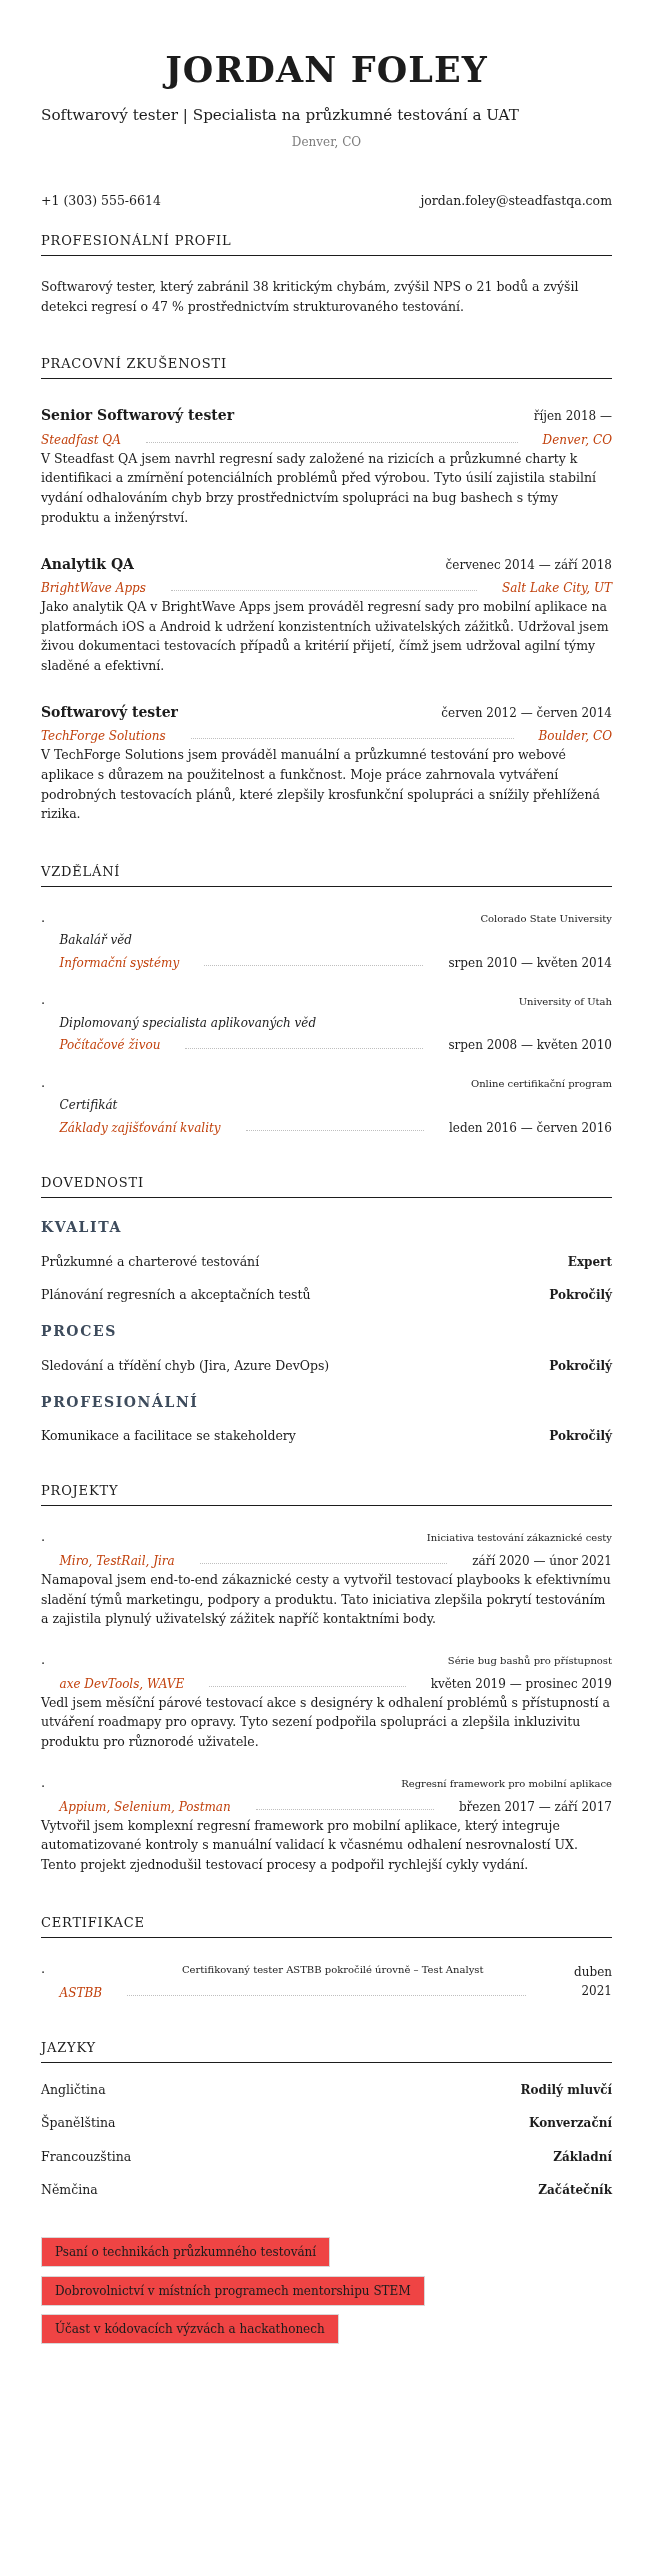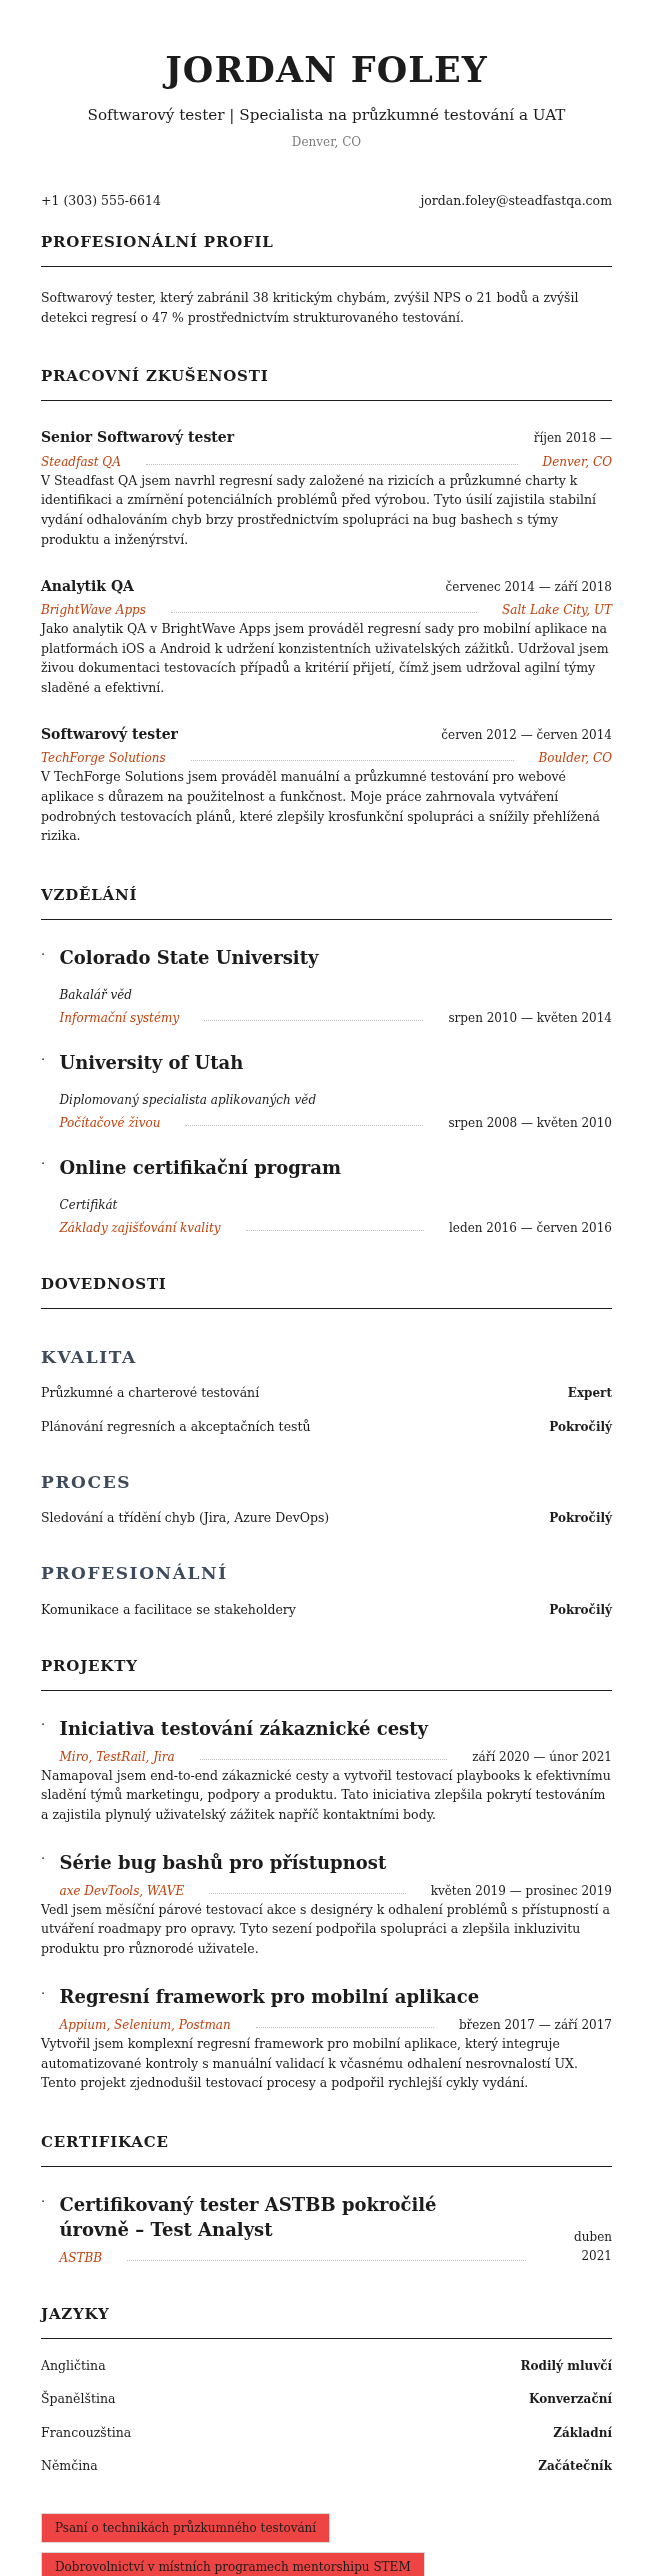--- a/index.html
+++ b/index.html
@@ -14,33 +14,33 @@
   .page { padding: 30.5px 41px 82px; }
 
   
   .name {
     text-align: center;
     font-size: 35px;
     font-weight: bold;
     letter-spacing: 1.1px;
     margin-top: 18.5px;
   }
-  .subtitle { text-align: center; font-size: 15.2px; margin-top: 16.3px; }
+  .subtitle { text-align: left; font-size: 15.2px; margin-top: 16.3px; }
   .headloc  { text-align: center; font-size: 12px; color: #7d7d7d; margin-top: 11px; }
   .contact {
     display: flex; justify-content: space-between; align-items: baseline;
     font-size: 12.5px; margin-top: 44px;
   }
 
   
   .section { margin-top: 40px; }
   .section.first { margin-top: 25px; }
   h2.sec {
-    font-size: 15px; font-weight: bold; letter-spacing: 0.8px;
-    padding-bottom: 15px; border-bottom: 1.6px solid #1d1d1d;
+    font-size: 13px; font-weight: normal; letter-spacing: 0.8px;
+    padding-bottom: 7px; border-bottom: 1.6px solid #1d1d1d;
   }
   .body-text { font-size: 12.5px; line-height: 1.58; }
   .profile-text { margin-top: 20.7px; }
 
   .muted { font-style: italic; color: #c2410c; }
   .leader {
     flex: 1 1 auto; min-width: 22px;
     border-bottom: 1.1px dotted #bfbfbf;
     margin: 0 25px 3.8px;
   }
@@ -51,33 +51,33 @@
   .jtitle { font-size: 14px; font-weight: bold; }
   .dates { font-size: 12px; white-space: nowrap; }
   .jrow2 { display: flex; align-items: flex-end; margin-top: 9.2px; font-size: 12px; }
   .jdesc { margin-top: 2px; }
 
   
   .bentry { display: flex; margin-top: 25px; }
   .bullet { width: 18.5px; font-size: 13px; color: #2e2e2e; padding-top: 1.6px; }
   .bullet::before { content: "·"; }
   .bcontent { flex: 1 1 auto; min-width: 0; }
-  .btitle { font-size: 18px; font-weight: bold; line-height: 1.4; }
-  .degree { font-size: 12px; font-style: italic; margin-top: 18px; }
+  .btitle { font-size: 10px; font-weight: normal; line-height: 1.4; text-align: right; }
+  .degree { font-size: 12px; font-style: italic; margin-top: 7px; }
   .erow { display: flex; align-items: flex-end; margin-top: 8.7px; font-size: 12px; }
 
   
   .cert-flex { display: flex; align-items: flex-end; }
   .cert-left { flex: 1 1 auto; min-width: 0; }
   .cert-left .btitle { max-width: 424px; }
   .cert-dates { width: 61px; text-align: right; font-size: 12px; line-height: 1.55; }
 
   
   .skill-cat {
-    margin-top: 38px; font-size: 17px; font-weight: bold;
+    margin-top: 21px; font-size: 14px; font-weight: bold;
     letter-spacing: 1.6px; color: #3d4b5c;
   }
   .srow {
     display: flex; justify-content: space-between; align-items: baseline;
     margin-top: 18.5px; font-size: 12.5px;
   }
   .slevel { font-size: 12px; font-weight: bold; white-space: nowrap; }
   .lrow {
     display: flex; justify-content: space-between; align-items: baseline;
     margin-top: 18.5px; font-size: 12.5px;

